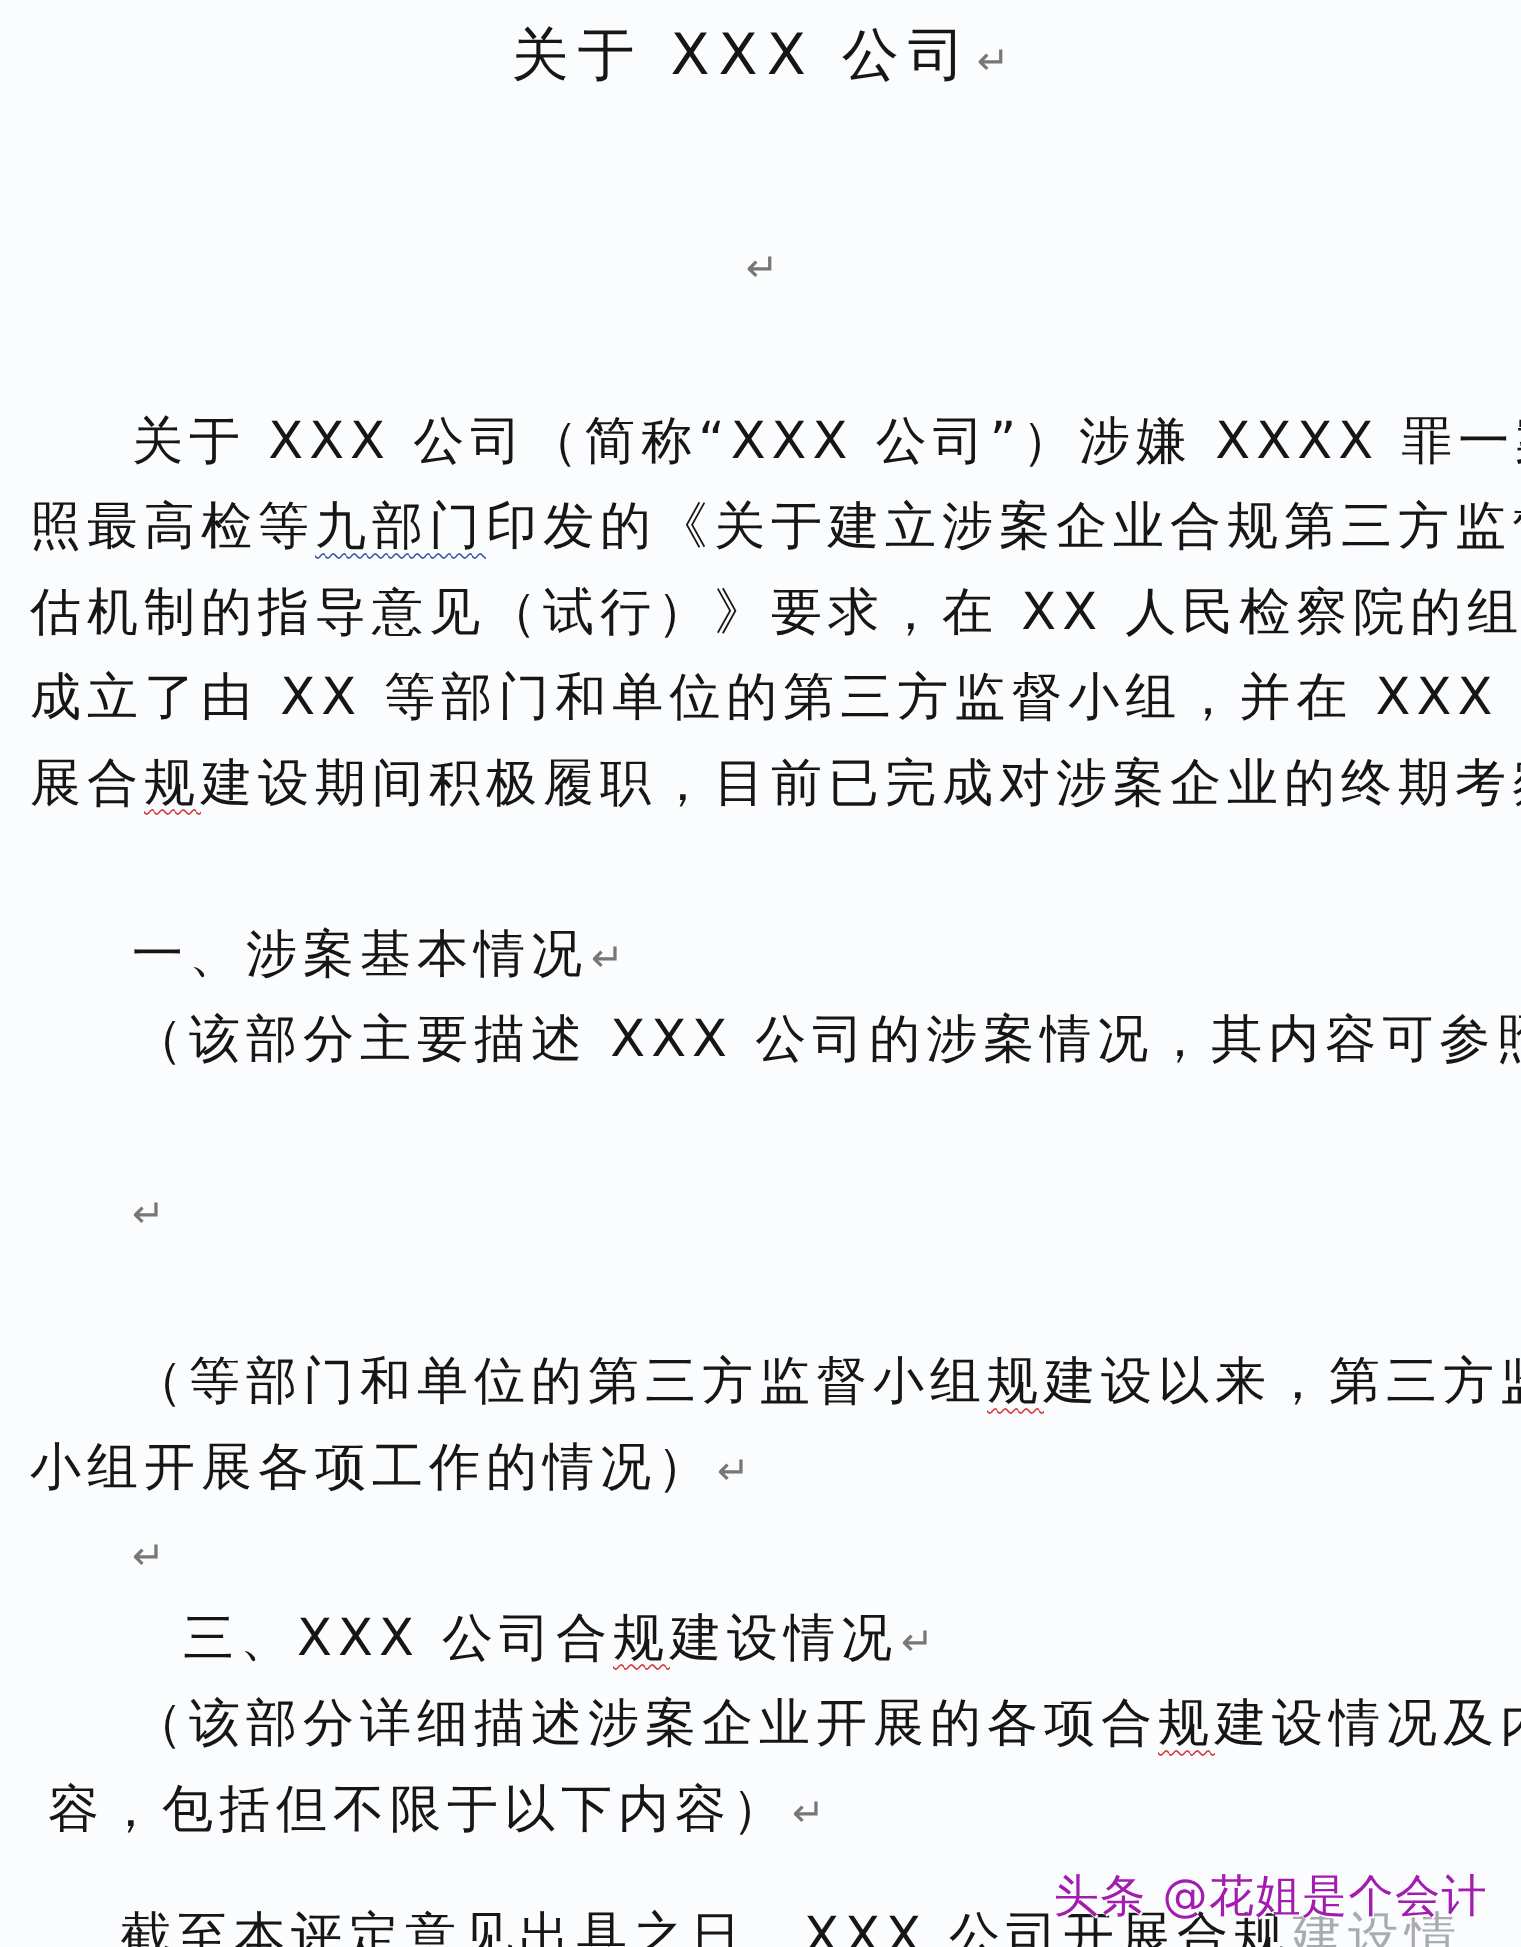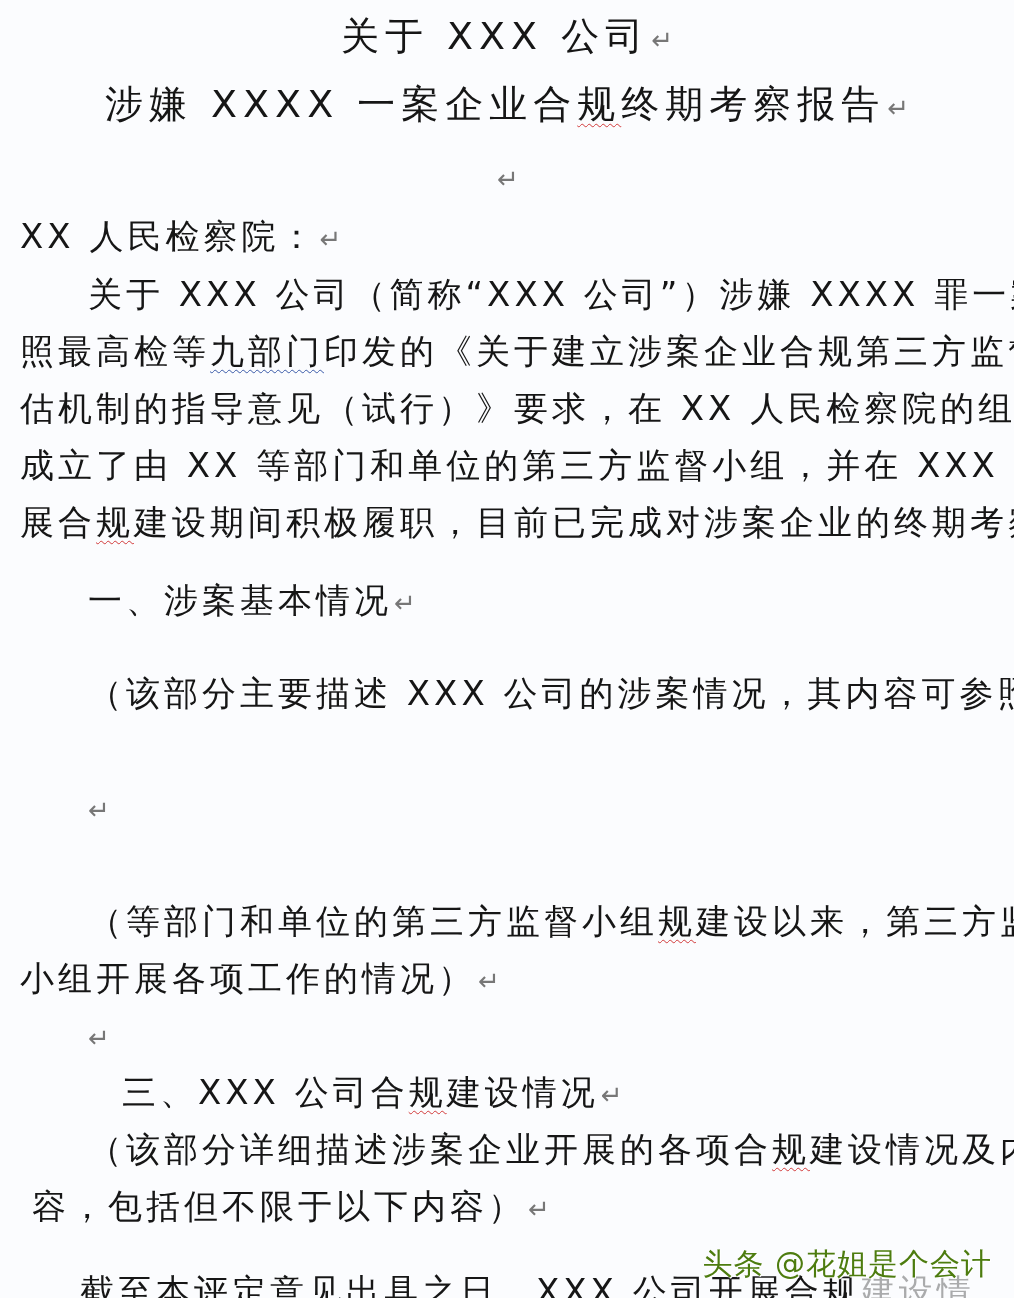--- a/index.html
+++ b/index.html
@@ -19,55 +19,49 @@
     letter-spacing: 4px;
     line-height: 40px;
   }
   .title { font-size: 38px; letter-spacing: 6px; }
   .center { left: 0; width: 1014px; text-align: center; }
   .pm { color: #777; font-size: 26px; letter-spacing: 0; margin-left: 2px; }
   .red-wavy { text-decoration: underline wavy #d23b3b; text-decoration-thickness: 1px; text-underline-offset: 6px; }
   .blue-wavy { text-decoration: underline wavy #3a5aa8; text-decoration-thickness: 1px; text-underline-offset: 6px; }
   .watermark {
     position: absolute; right: 22px; top: 1244px;
-    font-size: 30px; color: #4d7c0f; letter-spacing: 1px;
+    font-size: 30px; color: #a21caf; letter-spacing: 1px;
     text-shadow: 0 0 2px #fff, 1px 1px 0 #fff;
     white-space: nowrap;
   }
 </style>
 </head>
 <body>
 
 <div class="page">
 
   <div class="line title center" style="top:16px;">
     <span>关于 XXX 公司</span><span class="pm">↵</span>
   </div>
-  <div class="line title center" style="top:84px;">
-    <span>涉嫌 XXXX 一案企业合</span><span class="red-wavy">规</span><span>终期考察报告</span><span class="pm">↵</span>
-  </div>
   <div class="line center" style="top:156px;">
     <span class="pm">↵</span>
   </div>
 
-  <div class="line" style="left:20px; top:216px;">
-    <span>XX 人民检察院：</span><span class="pm">↵</span>
-  </div>
 
   <div class="line" style="left:88px; top:274px;">关于 XXX 公司（简称“XXX 公司”）涉嫌 XXXX 罪一案，按</div>
   <div class="line" style="left:20px; top:331px;">
     <span>照最高检等</span><span class="blue-wavy">九部门</span><span>印发的《关于建立涉案企业合规第三方监督评</span>
   </div>
   <div class="line" style="left:20px; top:388px;">估机制的指导意见（试行）》要求，在 XX 人民检察院的组织下，</div>
   <div class="line" style="left:20px; top:445px;">成立了由 XX 等部门和单位的第三方监督小组，并在 XXX 公司开</div>
   <div class="line" style="left:20px; top:502px;">
     <span>展合</span><span class="red-wavy">规</span><span>建设期间积极履职，目前已完成对涉案企业的终期考察，</span>
   </div>
 
-  <div class="line" style="left:88px; top:580px;">
+  <div class="line" style="left:88px; top:616px;">
     <span>一、涉案基本情况</span><span class="pm">↵</span>
   </div>
   <div class="line" style="left:88px; top:673px;">（该部分主要描述 XXX 公司的涉案情况，其内容可参照初步</div>
   <div class="line" style="left:86px; top:787px;">
     <span class="pm">↵</span>
   </div>
 
   <div class="line" style="left:88px; top:901px;">
     <span>（等部门和单位的第三方监督小组</span><span class="red-wavy">规</span><span>建设以来，第三方监督</span>
   </div>

